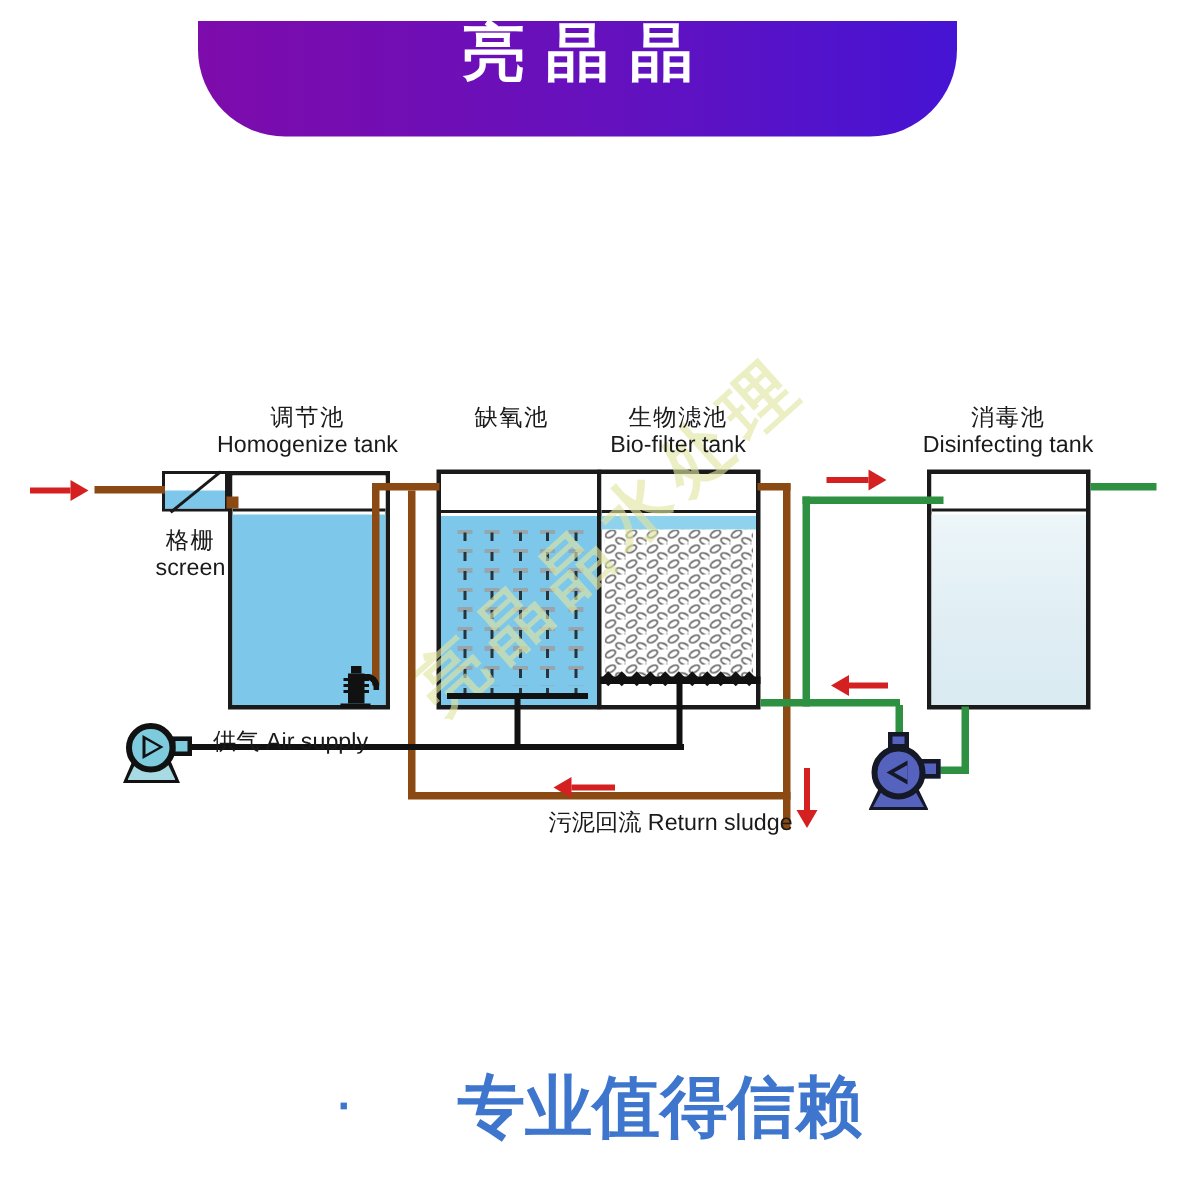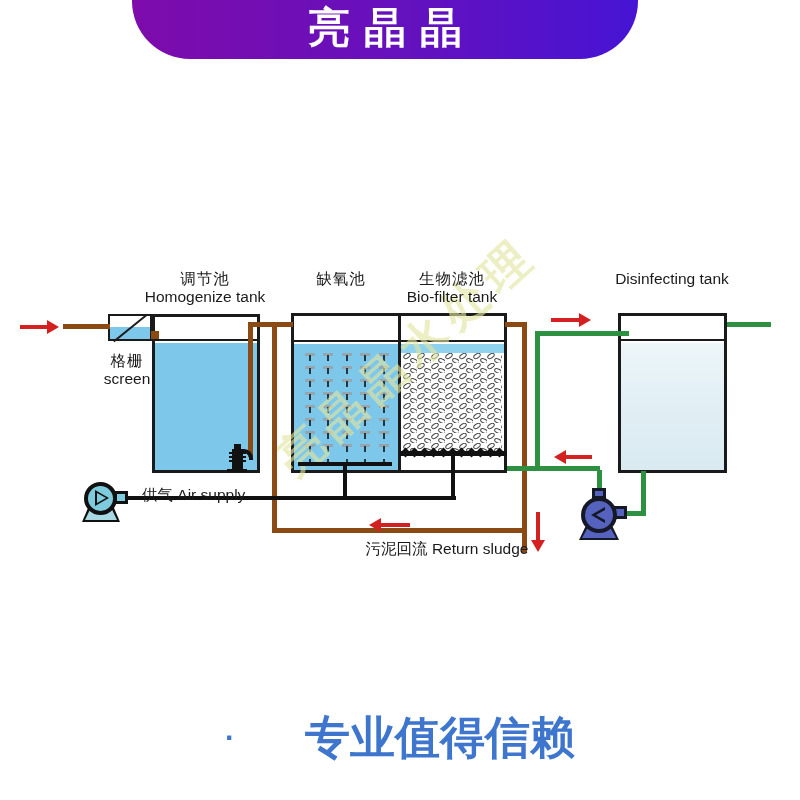--- a/index.html
+++ b/index.html
@@ -1,22 +1,22 @@
 <!DOCTYPE html>
 <html><head>
 <meta charset="utf-8">
 <style>
   * { margin:0; padding:0; box-sizing:border-box; }
   body { background:#fff; font-family:"Liberation Sans","DejaVu Sans",sans-serif; }
   #stage { position:relative; width:800px; height:800px; background:#ffffff; overflow:hidden; }
 
   
-  #banner { position:absolute; left:132px; top:0; width:506px; height:59px;
+  #banner { position:absolute; left:132px; top:14px; width:506px; height:77px;
     background:linear-gradient(90deg,#7E0BAB 0%,#6411BE 55%,#4614D4 100%);
-    border-radius:0 0 58px 58px; display:flex; align-items:center; justify-content:center; }
+    border-radius:0 0 58px 58px; display:flex; align-items:flex-start; justify-content:center; }
   #banner .brand { color:#ffffff; font-size:42px; font-weight:800; letter-spacing:14px;
     text-indent:14px; line-height:1; padding-bottom:4px; }
 
   
   #diagram { position:absolute; inset:0; }
 
   .watermark { position:absolute; left:407px; top:357px; z-index:4;
     transform:translate(-50%,-50%) rotate(-42deg); transform-origin:center;
     font-size:46px; font-weight:700; letter-spacing:9px; white-space:nowrap;
     color:#E2E5A0; opacity:0.62; }
@@ -78,20 +78,21 @@
       <div class="en">Homogenize tank</div>
     </div>
     <div class="label" style="left:251px;top:270px;width:180px;">
       <div class="zh">缺氧池</div>
     </div>
     <div class="label" style="left:362px;top:270px;width:180px;">
       <div class="zh">生物滤池</div>
       <div class="en">Bio-filter tank</div>
     </div>
     <div class="label" style="left:582px;top:270px;width:180px;">
+      <div class="zh">消毒池</div>
       <div class="en">Disinfecting tank</div>
     </div>
     <div class="label" style="left:77px;top:352px;width:100px;">
       <div class="zh">格栅</div>
       <div class="en">screen</div>
     </div>
     <div class="label" style="left:142px;top:486px;width:200px;text-align:left;">供气 Air supply</div>
     <div class="label" style="left:322px;top:540px;width:250px;text-align:center;">污泥回流 Return sludge</div>
 
     <div class="tank" style="left:152px;top:314px;width:108px;height:159px;">

